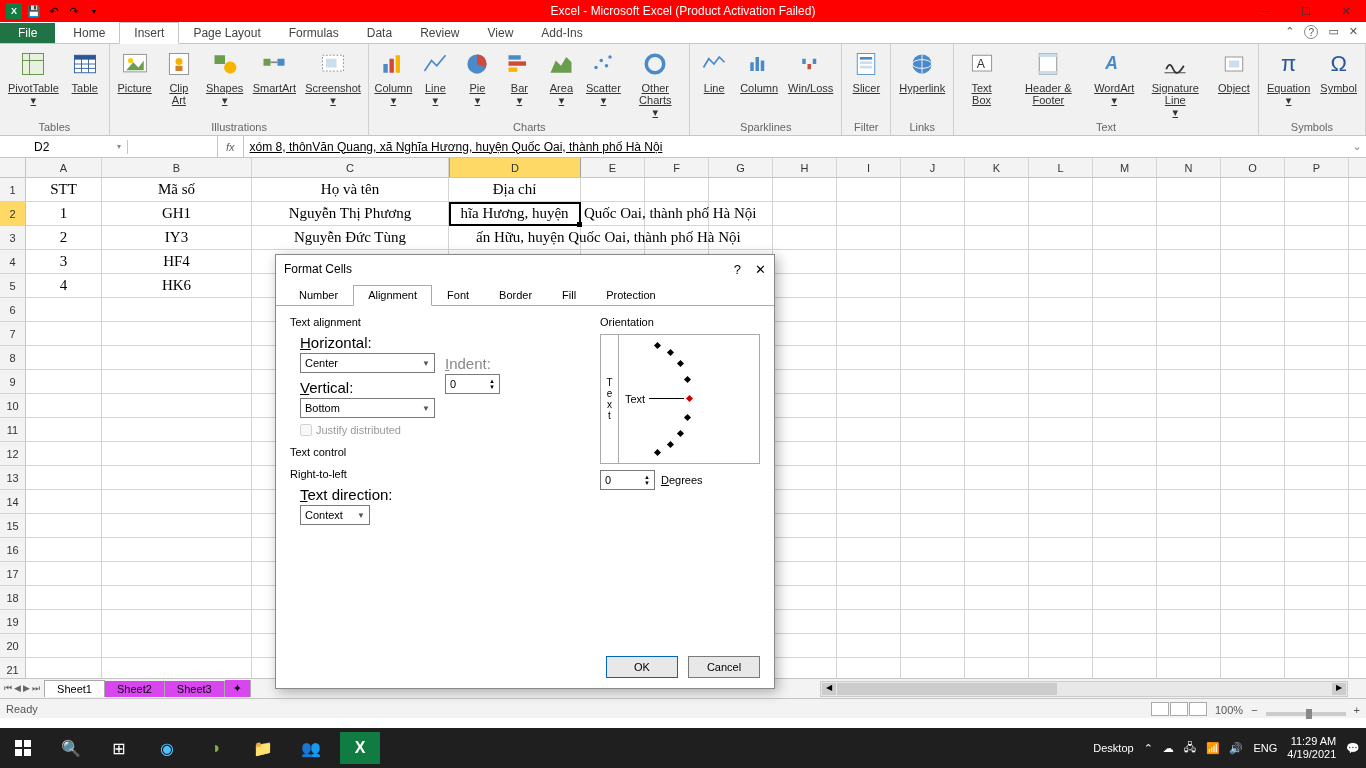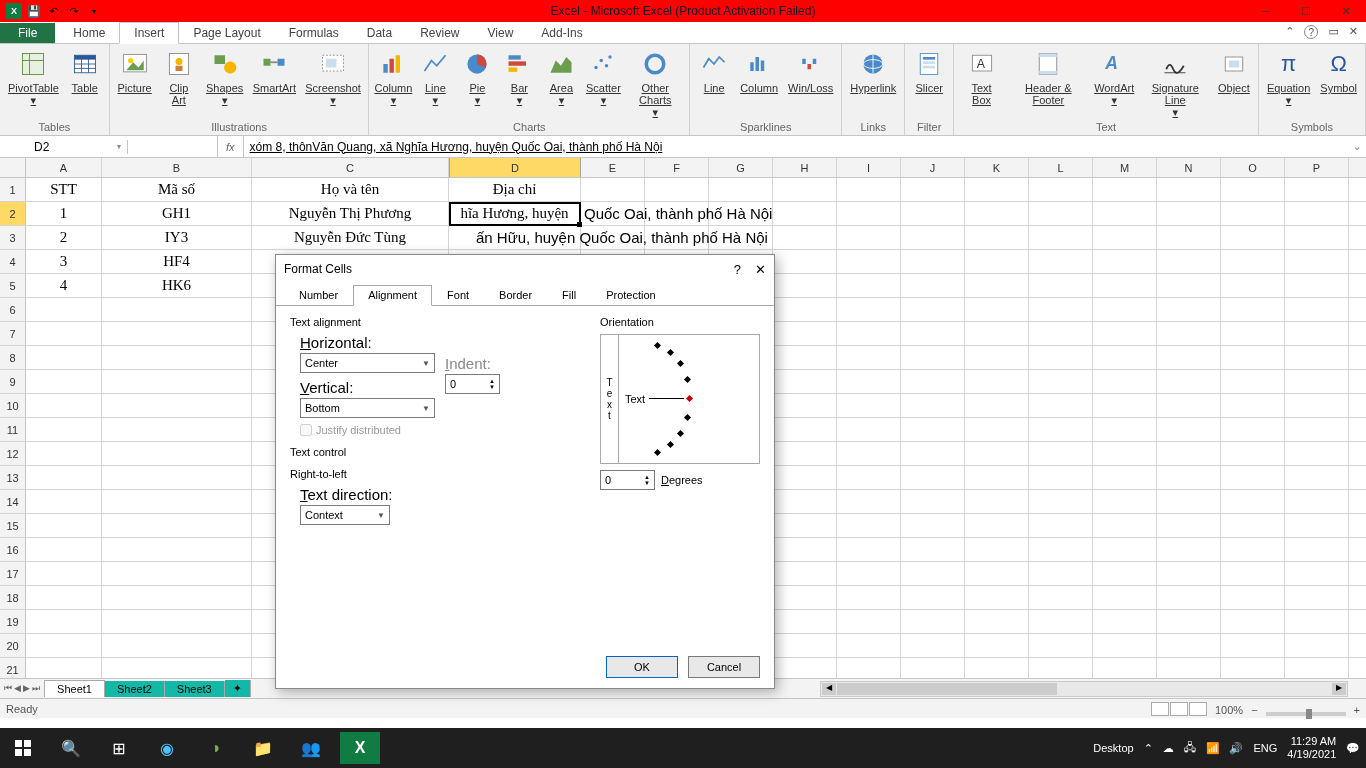--- a/index.html
+++ b/index.html
@@ -2,21 +2,21 @@
 <html><head>
 <meta charset="utf-8">
 <style>
 * { box-sizing: border-box; margin: 0; padding: 0; }
 body { font-family: "Segoe UI", Tahoma, sans-serif; font-size: 11px; background: #fff; overflow: hidden; width: 1366px; height: 768px; position: relative; }
 
 
 .titlebar { height: 22px; background: #ff0000; display: flex; align-items: center; position: relative; }
 .titlebar-left { display: flex; align-items: center; gap: 4px; padding-left: 6px; }
 .titlebar-left .qat-icon { width: 16px; height: 16px; display: inline-flex; align-items: center; justify-content: center; font-size: 11px; }
-.titlebar-title { position: absolute; left: 50%; transform: translateX(-50%); color: #0f172a; font-size: 12px; }
+.titlebar-title { position: absolute; left: 50%; transform: translateX(-50%); color: #ffffff; font-size: 12px; }
 .titlebar-right { position: absolute; right: 0; display: flex; }
 .titlebar-right .winbtn { width: 40px; height: 22px; display: flex; align-items: center; justify-content: center; color: #333; }
 
 
 .ribbon-tabs { height: 22px; background: #fff; border-bottom: 1px solid #c5c5c5; display: flex; align-items: flex-end; padding-left: 0; position: relative; }
 .ribbon-tab { padding: 3px 14px; font-size: 12px; color: #444; cursor: pointer; }
 .ribbon-tab.file { background: #217346; color: #fff; padding: 3px 18px; margin-right: 4px; }
 .ribbon-tab.active { background: #fff; border: 1px solid #c5c5c5; border-bottom: 1px solid #fff; margin-bottom: -1px; }
 .ribbon-right { position: absolute; right: 8px; top: 3px; display: flex; gap: 10px; color: #555; }
 
@@ -43,27 +43,27 @@
 .col-h.active { background: #ffd966; border-left: 1px solid #a0a0a0; border-right: 1px solid #a0a0a0; }
 .sheet-body { display: flex; }
 .row-headers { width: 26px; }
 .row-h { height: 24px; border-bottom: 1px solid #d4d4d4; border-right: 1px solid #c5c5c5; text-align: center; font-size: 11px; line-height: 24px; background: #f3f3f3; color: #333; }
 .row-h.active { background: #ffd966; }
 .cells { position: relative; flex: 1; }
 .cell-row { display: flex; height: 24px; border-bottom: 1px solid #d4d4d4; }
 .cell { border-right: 1px solid #d4d4d4; font-family: "Times New Roman", serif; font-size: 15px; padding: 0 4px; display: flex; align-items: center; justify-content: center; overflow: visible; white-space: nowrap; }
 .selection-box { position: absolute; border: 2px solid #000; pointer-events: none; z-index: 5; }
 .selection-box::after { content: ''; position: absolute; right: -3px; bottom: -3px; width: 5px; height: 5px; background: #000; }
-.overflow-text { position: absolute; font-family: Liberation Sans, sans-serif; font-size: 15px; white-space: nowrap; z-index: 1; }
+.overflow-text { position: absolute; font-family: Liberation Serif, serif; font-size: 15px; white-space: nowrap; z-index: 1; }
 
 
 .sheet-tabs-row { height: 20px; background: #f3f3f3; border-top: 1px solid #c5c5c5; display: flex; align-items: center; position: relative; }
 .sheet-nav { display: flex; padding: 0 4px; gap: 2px; }
 .sheet-nav span { font-size: 9px; color: #666; cursor: pointer; }
-.sheet-tab { padding: 2px 12px; font-size: 11px; border-right: 1px solid #aaa; background: #14b8a6; cursor: pointer; }
+.sheet-tab { padding: 2px 12px; font-size: 11px; border-right: 1px solid #aaa; background: #d946ef; cursor: pointer; }
 .sheet-tab.active { background: #fff; font-weight: normal; border-top: 1px solid #aaa; border-left: 1px solid #aaa; }
 .hscroll { position: absolute; right: 18px; left: 820px; height: 16px; background: #e8e8e8; border: 1px solid #ccc; }
 
 
 .status-bar { height: 20px; background: #f3f3f3; border-top: 1px solid #c5c5c5; display: flex; align-items: center; justify-content: space-between; padding: 0 6px; font-size: 11px; color: #555; }
 .status-right { display: flex; align-items: flex-end; gap: 8px; }
 .view-btns { display: flex; gap: 1px; }
 .view-btn { width: 18px; height: 14px; border: 1px solid #aaa; background: #fff; }
 .zoom-slider { width: 80px; height: 4px; background: #ccc; position: relative; }
 .zoom-slider::after { content: ''; position: absolute; left: 50%; top: -3px; width: 6px; height: 10px; background: #888; }
@@ -333,45 +333,45 @@
           <div class="rlabel">Win/Loss</div>
         </div>
     </div>
     <div class="ribbon-group-label">Sparklines</div>
   </div>
   <div class="ribbon-group">
     <div class="ribbon-group-items">
       <div class="ribbon-btn">
           <div class="ricon">
             <svg class="svgicon" viewBox="0 0 32 32">
-              <circle cx="16" cy="16" r="11" fill="#4a8ac9"></circle>
-              <ellipse cx="16" cy="16" rx="11" ry="5" fill="none" stroke="#fff"></ellipse>
-              <line x1="16" y1="5" x2="16" y2="27" stroke="#fff"></line>
-            </svg>
-          </div>
-          <div class="rlabel">Hyperlink</div>
-        </div>
-    </div>
-    <div class="ribbon-group-label">Links</div>
-  </div>
-  <div class="ribbon-group">
-    <div class="ribbon-group-items">
-      <div class="ribbon-btn">
-          <div class="ricon">
-            <svg class="svgicon" viewBox="0 0 32 32">
               <rect x="6" y="4" width="20" height="24" fill="#fff" stroke="#4a8ac9"></rect>
               <rect x="9" y="8" width="14" height="3" fill="#4a8ac9"></rect>
               <rect x="9" y="13" width="14" height="3" fill="#cde"></rect>
               <rect x="9" y="18" width="14" height="3" fill="#cde"></rect>
             </svg>
           </div>
           <div class="rlabel">Slicer</div>
         </div>
     </div>
     <div class="ribbon-group-label">Filter</div>
+  </div>
+  <div class="ribbon-group">
+    <div class="ribbon-group-items">
+      <div class="ribbon-btn">
+          <div class="ricon">
+            <svg class="svgicon" viewBox="0 0 32 32">
+              <circle cx="16" cy="16" r="11" fill="#4a8ac9"></circle>
+              <ellipse cx="16" cy="16" rx="11" ry="5" fill="none" stroke="#fff"></ellipse>
+              <line x1="16" y1="5" x2="16" y2="27" stroke="#fff"></line>
+            </svg>
+          </div>
+          <div class="rlabel">Hyperlink</div>
+        </div>
+    </div>
+    <div class="ribbon-group-label">Links</div>
   </div>
   <div class="ribbon-group">
     <div class="ribbon-group-items">
       <div class="ribbon-btn">
           <div class="ricon">
             <svg class="svgicon" viewBox="0 0 32 32">
               <rect x="5" y="6" width="22" height="18" fill="#fff" stroke="#888"></rect>
               <text x="10" y="20" font-size="14" fill="#333">A</text>
             </svg>
           </div>
@@ -964,21 +964,21 @@
         </div>
         <div class="checkbox-row" style="color:#999;">
             <input type="checkbox" disabled="" style="">
             <span>Justify distributed</span>
           </div>
       </div>
       <div class="fieldset-label" style="margin-top:10px;">Text control</div>
       <div class="fieldset-label" style="margin-top:10px;">Right-to-left</div>
       <div style="padding-left:10px;">
         <label class="form-label"><span style="text-decoration:underline;">T</span>ext direction:</label>
-        <div class="form-select" style="width:90px;">
+        <div class="form-select" style="width:70px;">
             <span>Context</span>
             <span class="dd">▼</span>
           </div>
       </div>
     </div>
     <div class="dialog-right">
       <div class="fieldset-label">Orientation</div>
       <div class="orientation-box">
         <div class="orient-vert">
             <span>T</span>

